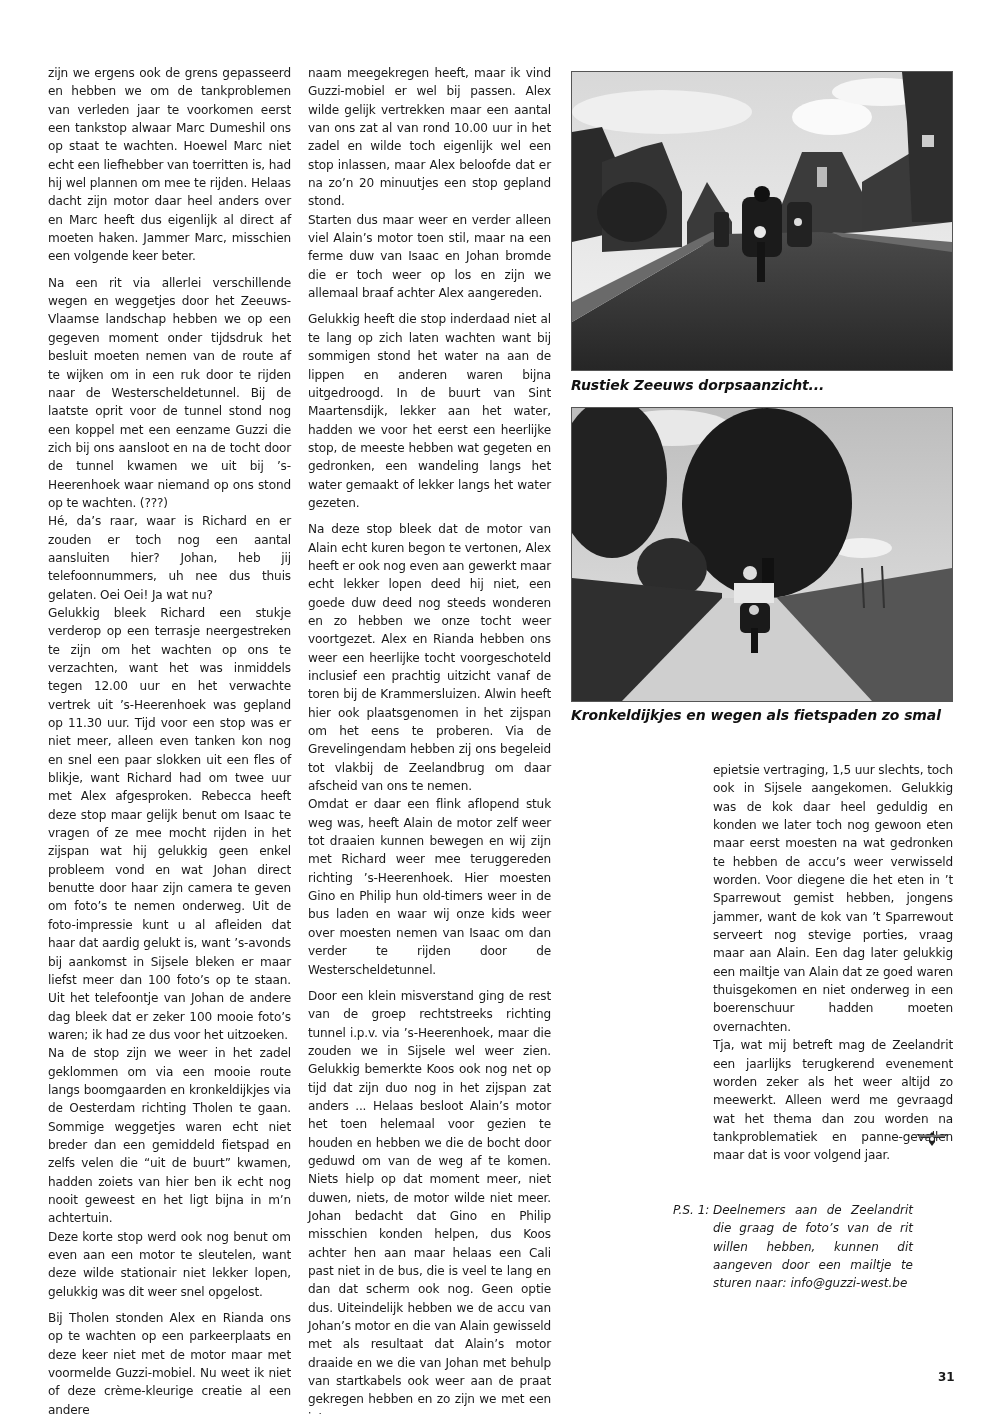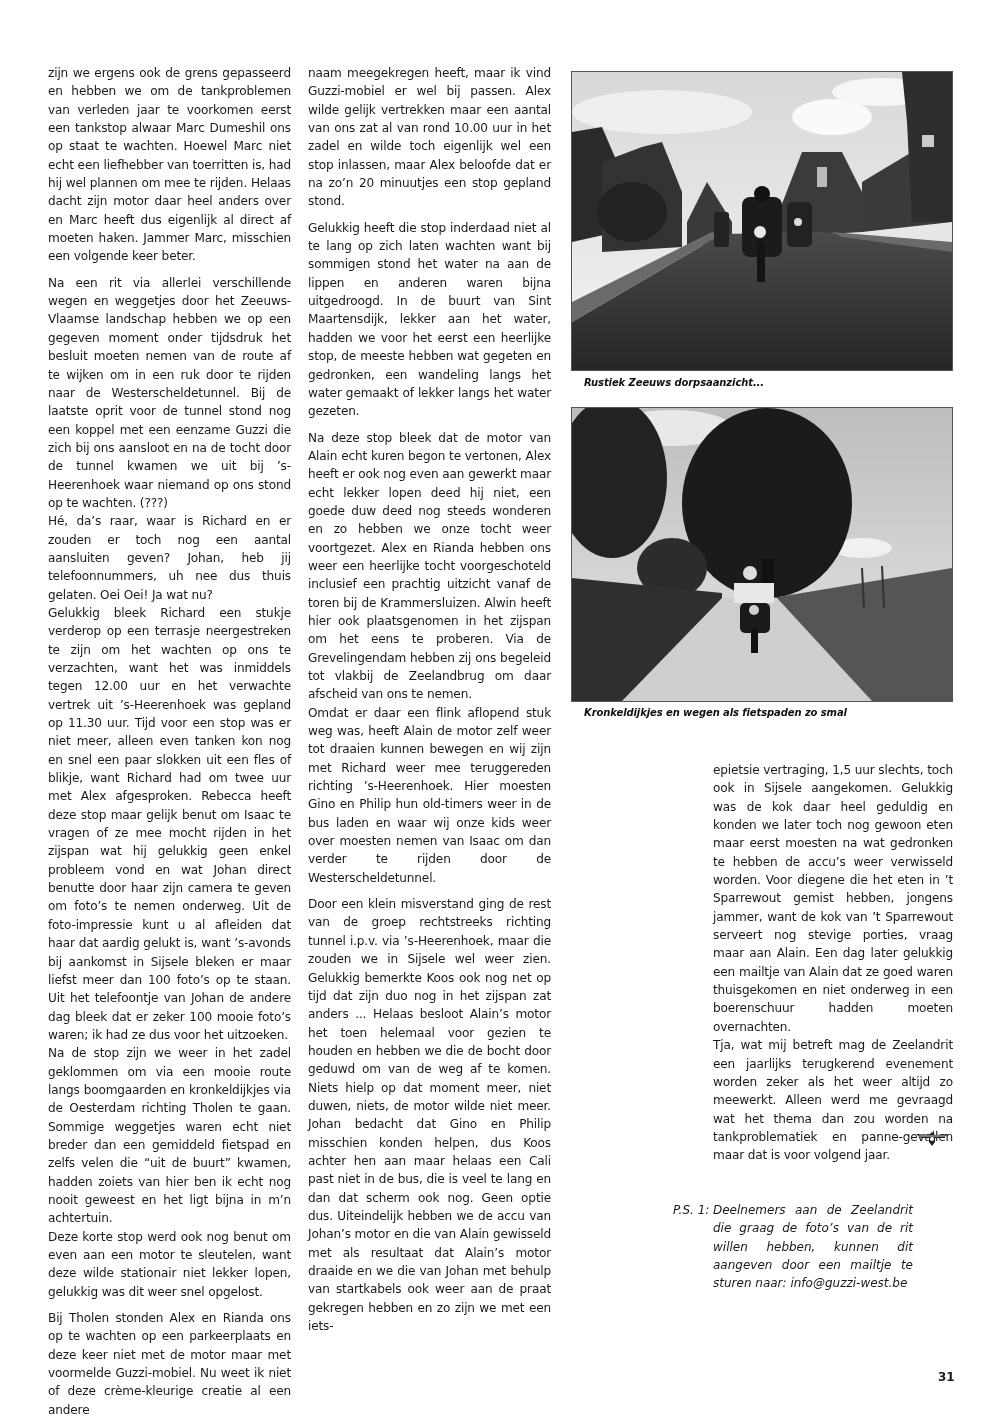--- a/index.html
+++ b/index.html
@@ -8,47 +8,48 @@
     .col { position: absolute; font-size: 12.1px; line-height: 18.35px;
            text-align: justify; letter-spacing: -0.15px; }
     .col p { margin: 0; }
     .col p.gap { margin-top: 8px; }
     #col1 { left: 48px; top: 64px; width: 243px; }
     #col2 { left: 308px; top: 64px; width: 243px; }
     #col3 { left: 713px; top: 761px; width: 240px; }
     .photo { position: absolute; border: 1px solid #555; overflow: hidden; }
     #photo1 { left: 571px; top: 71px; width: 380px; height: 298px; }
     #photo2 { left: 571px; top: 407px; width: 380px; height: 293px; }
-    .caption { position: absolute; left: 584px; font-size: 10px; font-style: italic;
+    .caption { position: absolute; left: 571px; font-size: 14px; font-style: italic;
                font-weight: bold; color: #111; white-space: nowrap; letter-spacing: -0.1px; }
     #cap1 { top: 377px; }
     #cap2 { top: 707px; }
     .logo { position: absolute; left: 915px; top: 1130px; width: 34px; height: 18px; }
     #ps { position: absolute; left: 673px; top: 1201px; width: 240px; font-size: 12px;
           line-height: 18.3px; font-style: italic; }
     .ps-row { display: flex; }
     .ps-label { width: 40px; flex: none; }
     .ps-text { flex: 1; text-align: justify; }
     #pagenum { position: absolute; left: 938px; top: 1370px; font-size: 12px; font-weight: bold; }
   </style>
 </head>
 <body>
 
 <div id="col1" class="col">
   <p>zijn we ergens ook de grens gepasseerd en hebben we om de tankproblemen van verleden jaar te voorkomen eerst een tankstop alwaar Marc Dumeshil ons op staat te wachten. Hoewel Marc niet echt een liefhebber van toerritten is, had hij wel plannen om mee te rijden. Helaas dacht zijn motor daar heel anders over en Marc heeft dus eigenlijk al direct af moeten haken. Jammer Marc, misschien een volgende keer beter.</p>
   <p class="gap">Na een rit via allerlei verschillende wegen en weggetjes door het Zeeuws-Vlaamse landschap hebben we op een gegeven moment onder tijdsdruk het besluit moeten nemen van de route af te wijken om in een ruk door te rijden naar de Westerscheldetunnel. Bij de laatste oprit voor de tunnel stond nog een koppel met een eenzame Guzzi die zich bij ons aansloot en na de tocht door de tunnel kwamen we uit bij ’s-Heerenhoek waar niemand op ons stond op te wachten. (???)</p>
-  <p>Hé, da’s raar, waar is Richard en er zouden er toch nog een aantal aansluiten geven? Johan, heb jij telefoonnummers, uh nee dus thuis gelaten. Oei Oei! Ja wat nu?</p>
+  <p>Hé, da’s raar, waar is Richard en er zouden er toch nog een aantal aansluiten hier? Johan, heb jij telefoonnummers, uh nee dus thuis gelaten. Oei Oei! Ja wat nu?</p>
   <p>Gelukkig bleek Richard een stukje verderop op een terrasje neergestreken te zijn om het wachten op ons te verzachten, want het was inmiddels tegen 12.00 uur en het verwachte vertrek uit ’s-Heerenhoek was gepland op 11.30 uur. Tijd voor een stop was er niet meer, alleen even tanken kon nog en snel een paar slokken uit een fles of blikje, want Richard had om twee uur met Alex afgesproken. Rebecca heeft deze stop maar gelijk benut om Isaac te vragen of ze mee mocht rijden in het zijspan wat hij gelukkig geen enkel probleem vond en wat Johan direct benutte door haar zijn camera te geven om foto’s te nemen onderweg. Uit de foto-impressie kunt u al afleiden dat haar dat aardig gelukt is, want ’s-avonds bij aankomst in Sijsele bleken er maar liefst meer dan 100 foto’s op te staan. Uit het telefoontje van Johan de andere dag bleek dat er zeker 100 mooie foto’s waren; ik had ze dus voor het uitzoeken.</p>
   <p>Na de stop zijn we weer in het zadel geklommen om via een mooie route langs boomgaarden en kronkeldijkjes via de Oesterdam richting Tholen te gaan. Sommige weggetjes waren echt niet breder dan een gemiddeld fietspad en zelfs velen die “uit de buurt” kwamen, hadden zoiets van hier ben ik echt nog nooit geweest en het ligt bijna in m’n achtertuin.</p>
   <p>Deze korte stop werd ook nog benut om even aan een motor te sleutelen, want deze wilde stationair niet lekker lopen, gelukkig was dit weer snel opgelost.</p>
   <p class="gap">Bij Tholen stonden Alex en Rianda ons op te wachten op een parkeerplaats en deze keer niet met de motor maar met voormelde Guzzi-mobiel. Nu weet ik niet of deze crème-kleurige creatie al een andere</p>
 </div>
 
 <div id="col2" class="col">
   <p>naam meegekregen heeft, maar ik vind Guzzi-mobiel er wel bij passen. Alex wilde gelijk vertrekken maar een aantal van ons zat al van rond 10.00 uur in het zadel en wilde toch eigenlijk wel een stop inlassen, maar Alex beloofde dat er na zo’n 20 minuutjes een stop gepland stond.</p>
+  <p>Starten dus maar weer en verder alleen viel Alain’s motor toen stil, maar na een ferme duw van Isaac en Johan bromde die er toch weer op los en zijn we allemaal braaf achter Alex aangereden.</p>
   <p class="gap">Gelukkig heeft die stop inderdaad niet al te lang op zich laten wachten want bij sommigen stond het water na aan de lippen en anderen waren bijna uitgedroogd. In de buurt van Sint Maartensdijk, lekker aan het water, hadden we voor het eerst een heerlijke stop, de meeste hebben wat gegeten en gedronken, een wandeling langs het water gemaakt of lekker langs het water gezeten.</p>
   <p class="gap">Na deze stop bleek dat de motor van Alain echt kuren begon te vertonen, Alex heeft er ook nog even aan gewerkt maar echt lekker lopen deed hij niet, een goede duw deed nog steeds wonderen en zo hebben we onze tocht weer voortgezet. Alex en Rianda hebben ons weer een heerlijke tocht voorgeschoteld inclusief een prachtig uitzicht vanaf de toren bij de Krammersluizen. Alwin heeft hier ook plaatsgenomen in het zijspan om het eens te proberen. Via de Grevelingendam hebben zij ons begeleid tot vlakbij de Zeelandbrug om daar afscheid van ons te nemen.</p>
   <p>Omdat er daar een flink aflopend stuk weg was, heeft Alain de motor zelf weer tot draaien kunnen bewegen en wij zijn met Richard weer mee teruggereden richting ’s-Heerenhoek. Hier moesten Gino en Philip hun old-timers weer in de bus laden en waar wij onze kids weer over moesten nemen van Isaac om dan verder te rijden door de Westerscheldetunnel.</p>
   <p class="gap">Door een klein misverstand ging de rest van de groep rechtstreeks richting tunnel i.p.v. via ’s-Heerenhoek, maar die zouden we in Sijsele wel weer zien. Gelukkig bemerkte Koos ook nog net op tijd dat zijn duo nog in het zijspan zat anders ... Helaas besloot Alain’s motor het toen helemaal voor gezien te houden en hebben we die de bocht door geduwd om van de weg af te komen. Niets hielp op dat moment meer, niet duwen, niets, de motor wilde niet meer. Johan bedacht dat Gino en Philip misschien konden helpen, dus Koos achter hen aan maar helaas een Cali past niet in de bus, die is veel te lang en dan dat scherm ook nog. Geen optie dus. Uiteindelijk hebben we de accu van Johan’s motor en die van Alain gewisseld met als resultaat dat Alain’s motor draaide en we die van Johan met behulp van startkabels ook weer aan de praat gekregen hebben en zo zijn we met een iets-</p>
 </div>
 
 <div id="photo1" class="photo">
   <svg width="380" height="298" viewBox="0 0 380 298">
     <defs>
       <linearGradient id="sky1" x1="0" y1="0" x2="0" y2="1">

